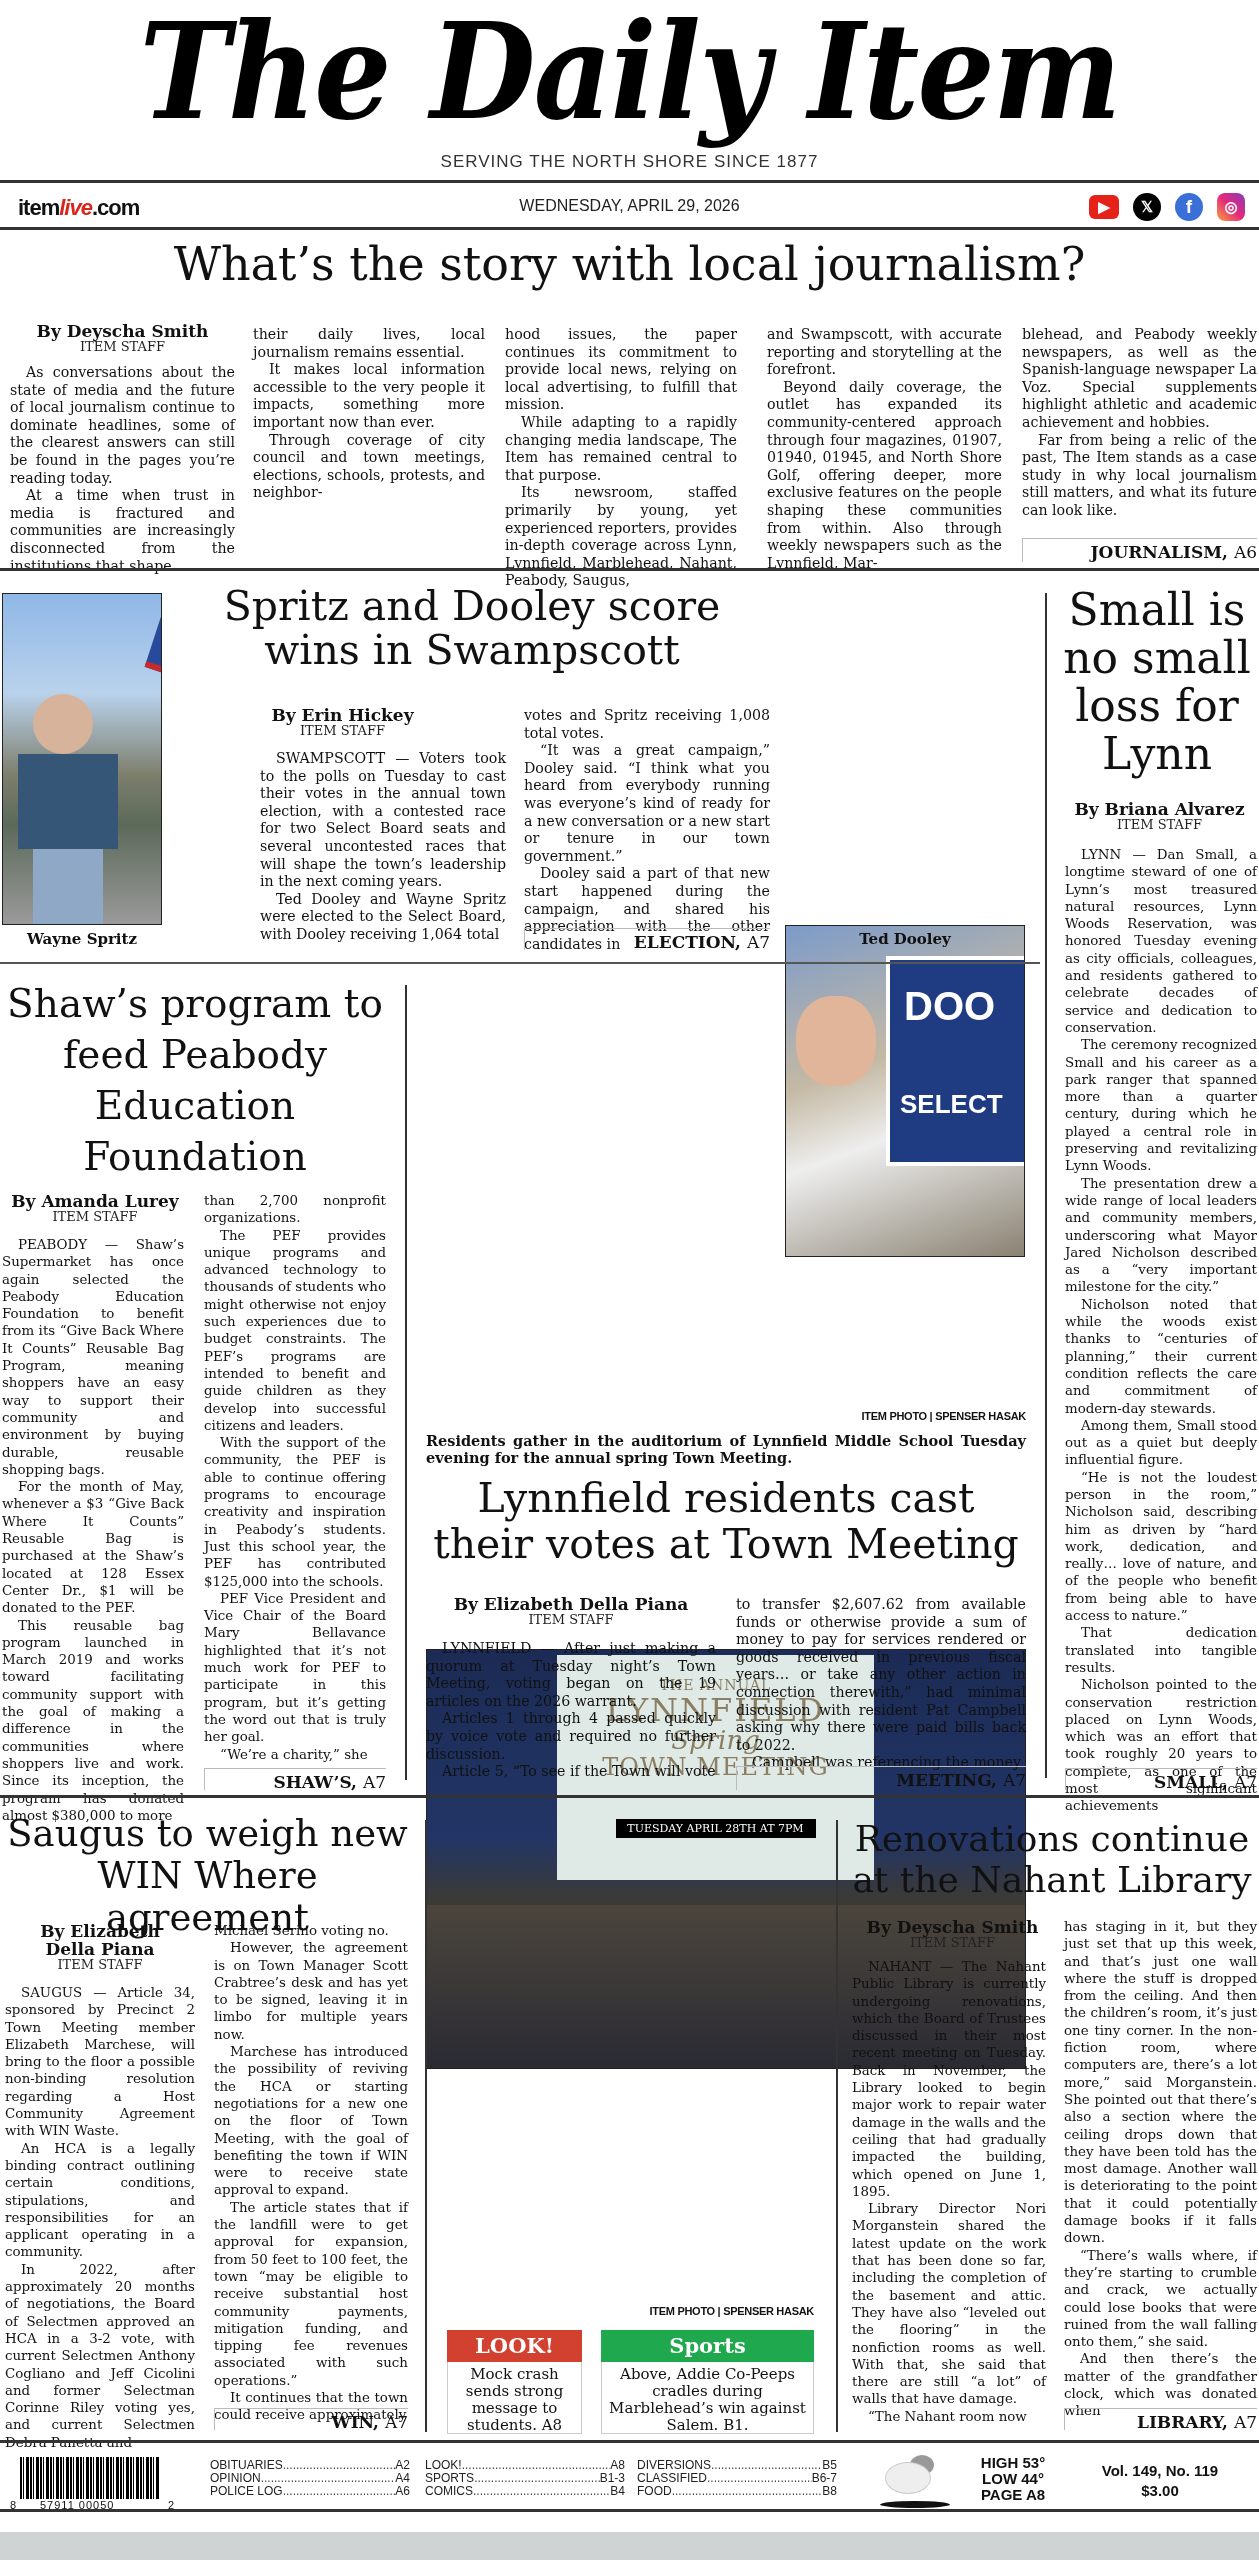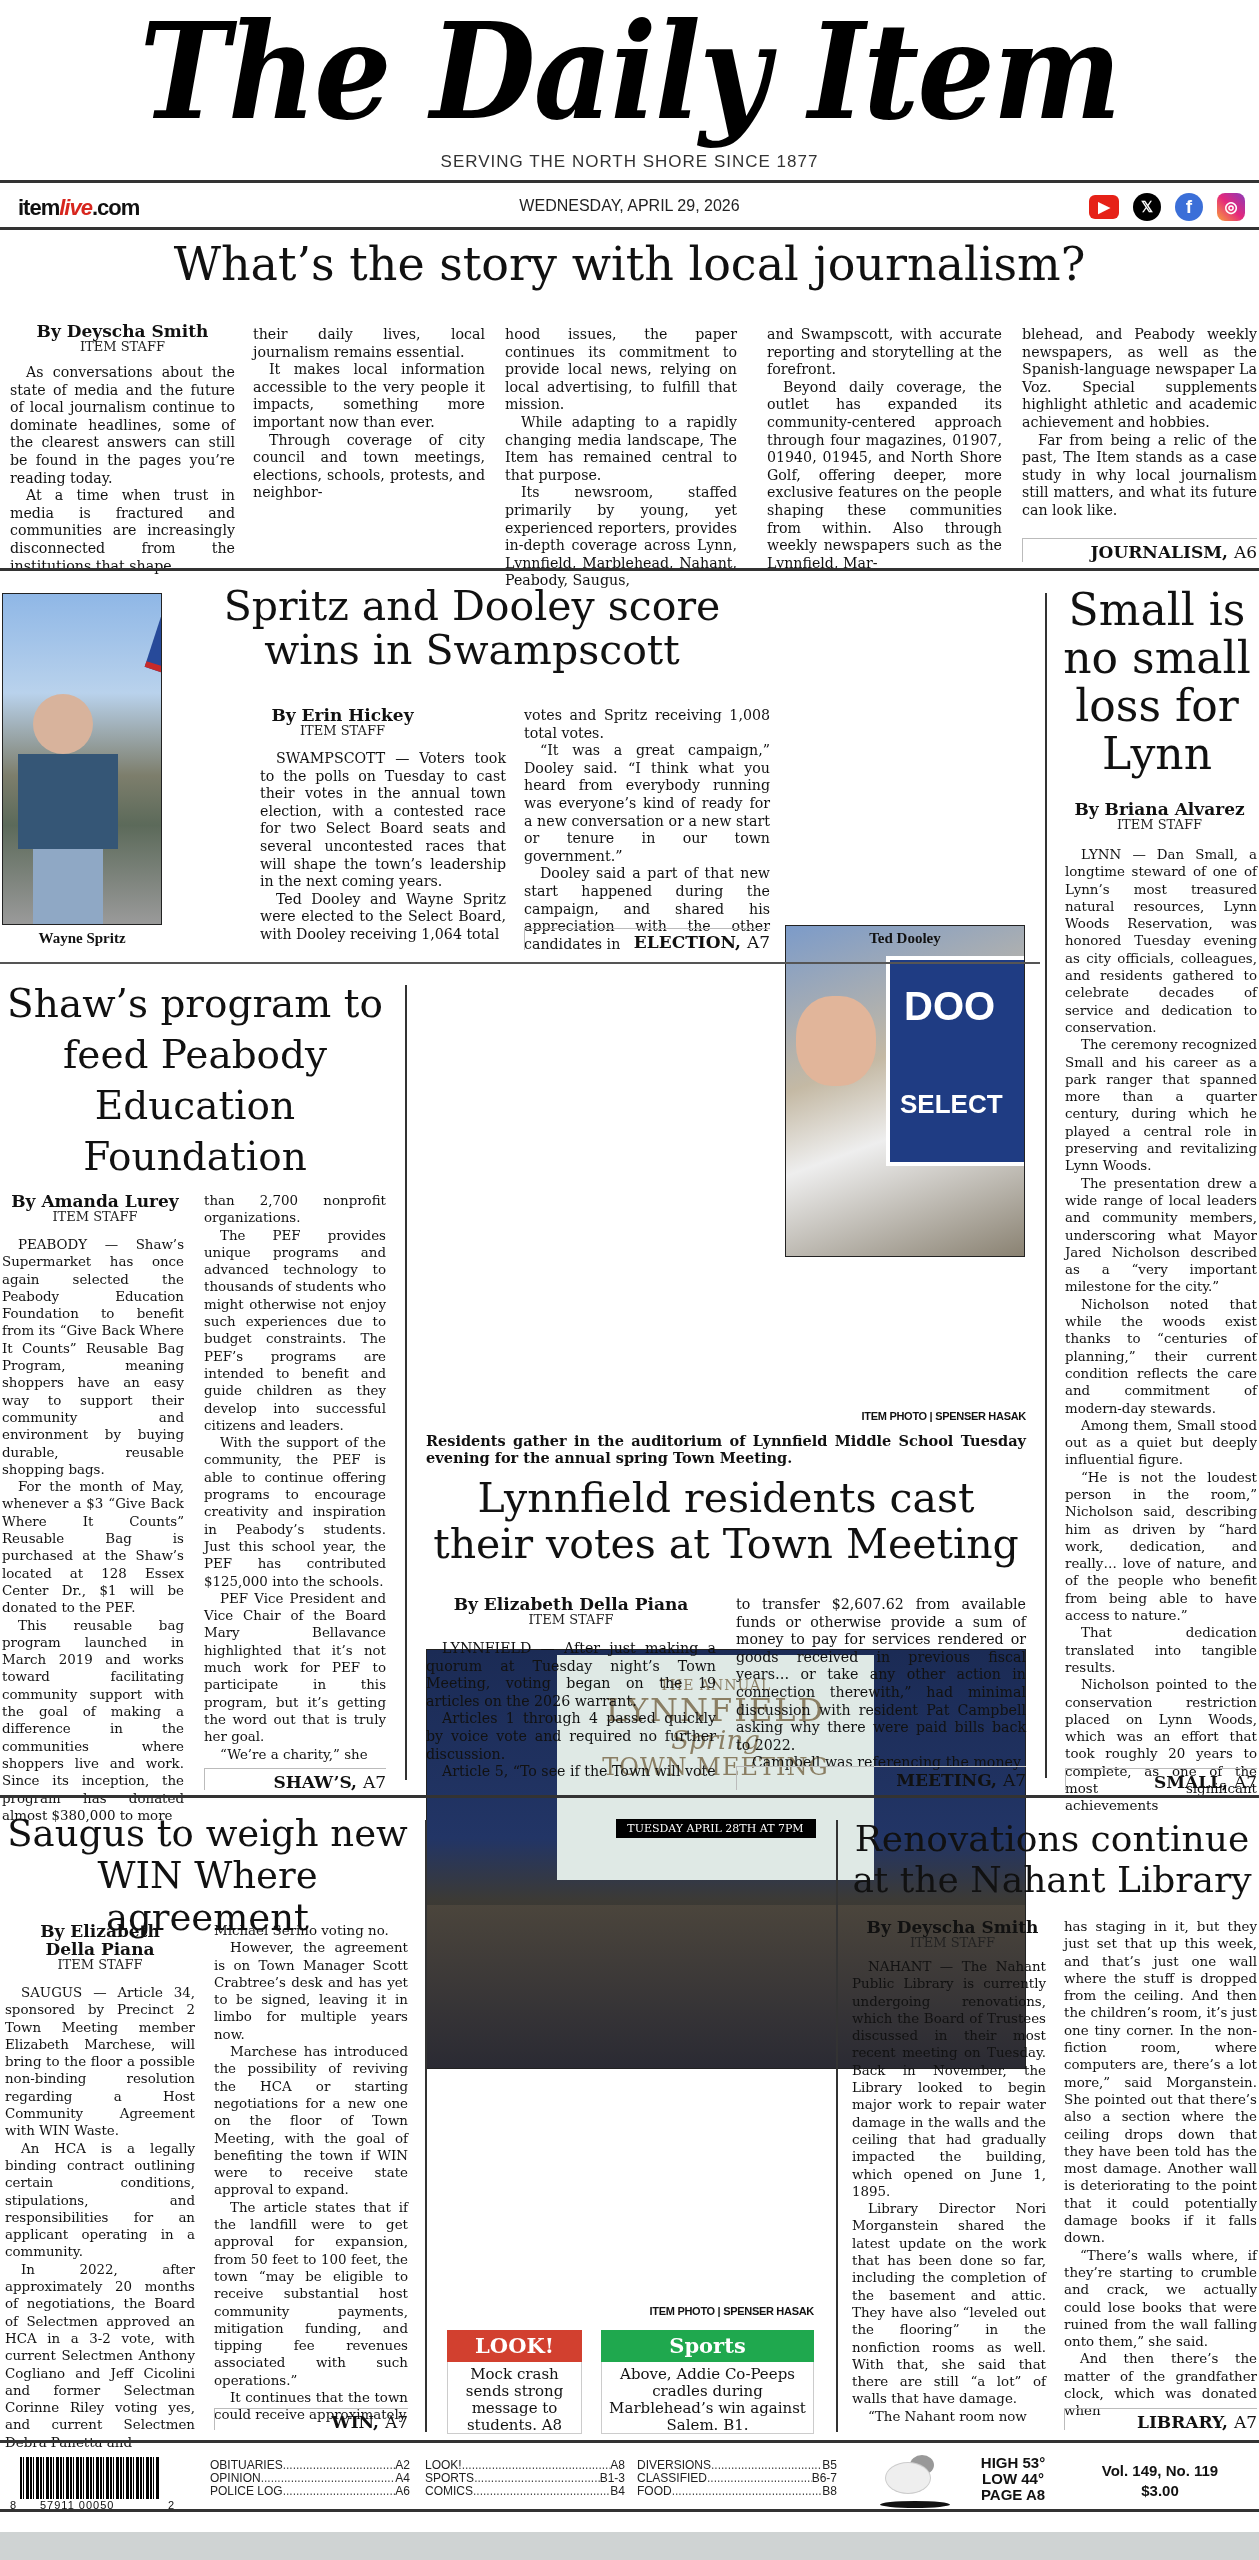--- a/index.html
+++ b/index.html
@@ -28,21 +28,21 @@
   .byline { text-align: center; font-weight: bold; font-size: 17px; line-height: 18px; }
   .staff { text-align: center; font-size: 13px; line-height: 14px; color: #222; }
   .col { font-size: 14.2px; line-height: 17.6px; text-align: justify; hyphens: auto; }
   .col p { text-indent: 16px; }
   .col p.noindent { text-indent: 0; }
   .jump { border-top: 1px solid #bbb; border-left: 1px solid #bbb; text-align: right; font-weight: bold; font-size: 17px; padding-top: 3px; }
   .jump .pg { font-weight: normal; }
   .rule-h { background: #333; height: 3px; }
   .rule-v { background: #333; width: 2px; }
   .photo { border: 1px solid #222; overflow: hidden; }
-  .caption-name { text-align: center; font-weight: bold; font-size: 15px; font-family: Liberation Serif, serif; }
+  .caption-name { text-align: center; font-weight: bold; font-size: 15px; }
   .credit { font-family: "Liberation Sans", sans-serif; font-weight: bold; font-size: 11px; text-align: right; letter-spacing: -0.3px; }
   .cutline { font-weight: bold; font-size: 14.5px; line-height: 17px; text-align: justify; }
 
   
   .ph-spritz { background: linear-gradient(180deg,#8fb7e6 0%,#b9d2ec 30%,#7d7e6c 55%,#5c6a5a 70%,#9a9a9a 100%); position: relative; }
   .ph-dooley { background: linear-gradient(160deg,#7c9bc9 0%,#c4b9a4 40%,#eee 60%,#8a8272 100%); position: relative; }
   .ph-meeting { background: linear-gradient(180deg,#1b2b55 0%,#223566 45%,#3c3a35 60%,#1d1d24 100%); position: relative; }
 
   .sign-spritz { position: absolute; left: 150px; top: 20px; width: 100px; height: 70px; background: #274a9a; transform: rotate(18deg); color:#fff; font-family:"Liberation Sans",sans-serif; font-weight:bold; font-size:18px; text-align:center; padding-top:18px; border-bottom: 6px solid #c62a2a; }
   .sign-dooley { position: absolute; left: 100px; top: 30px; width: 150px; height: 210px; background: #1f3c83; border: 4px solid #fff; color: #fff; font-family: "Liberation Sans", sans-serif; font-weight: bold; }

